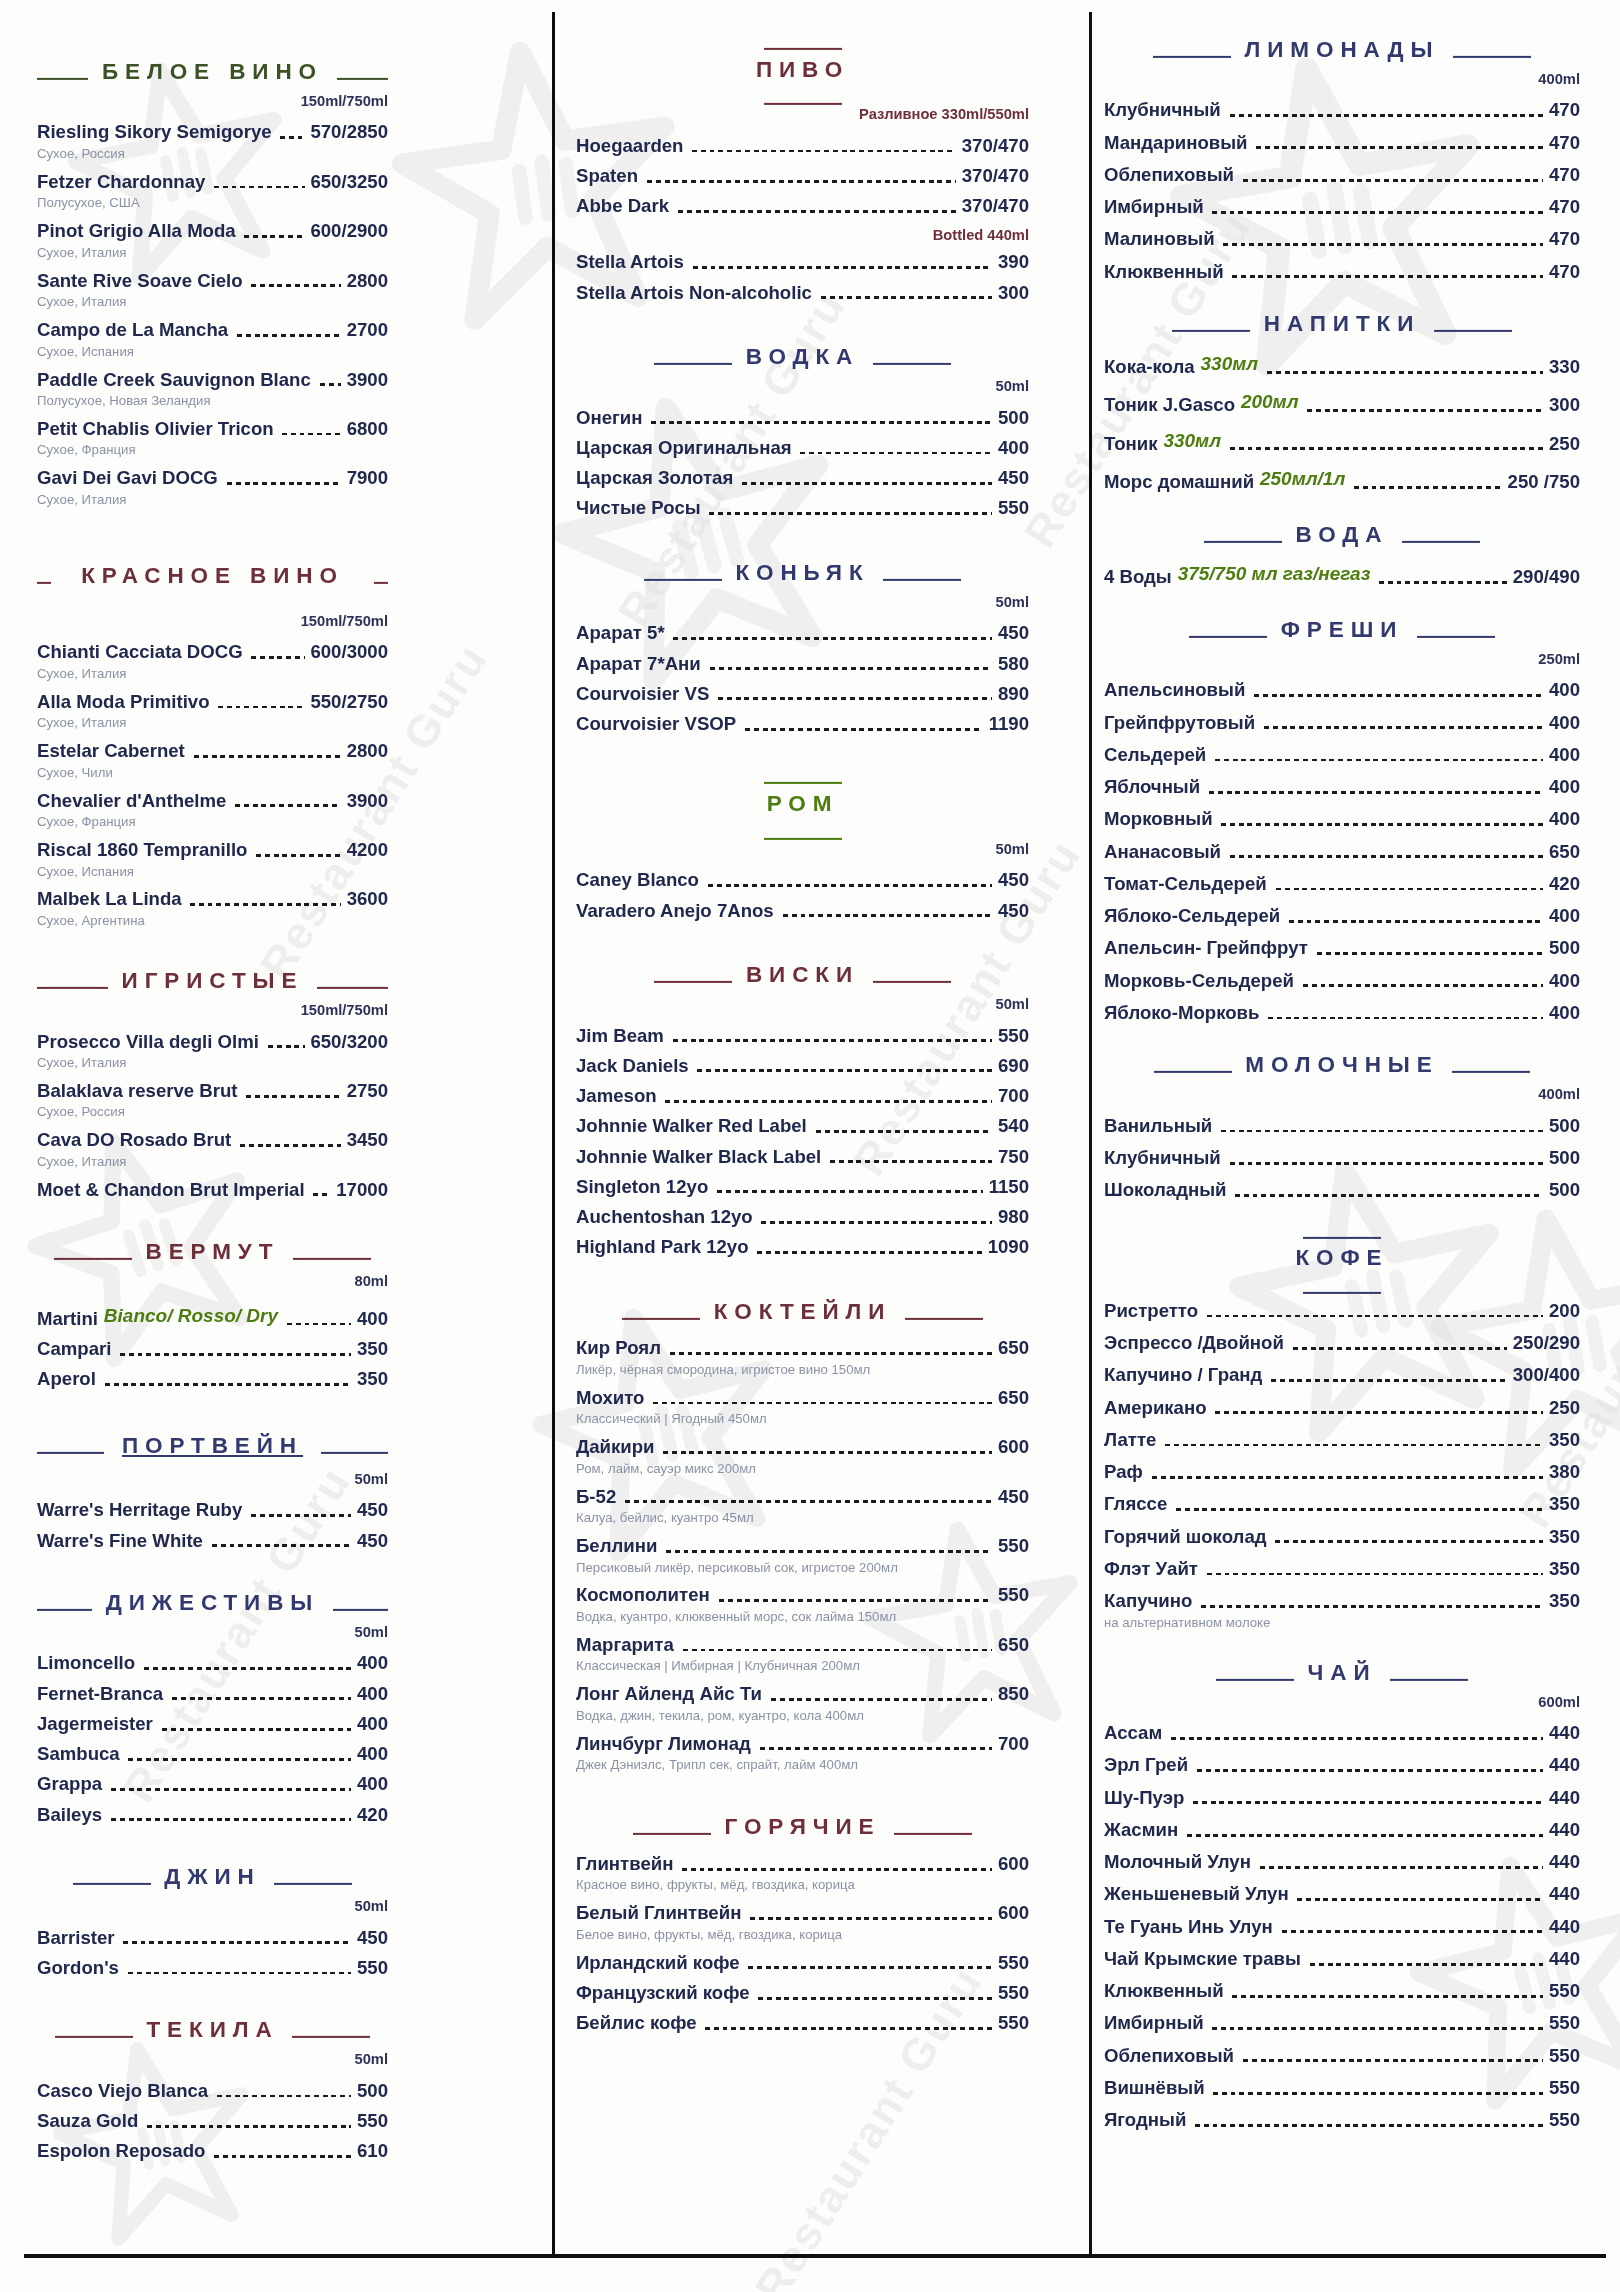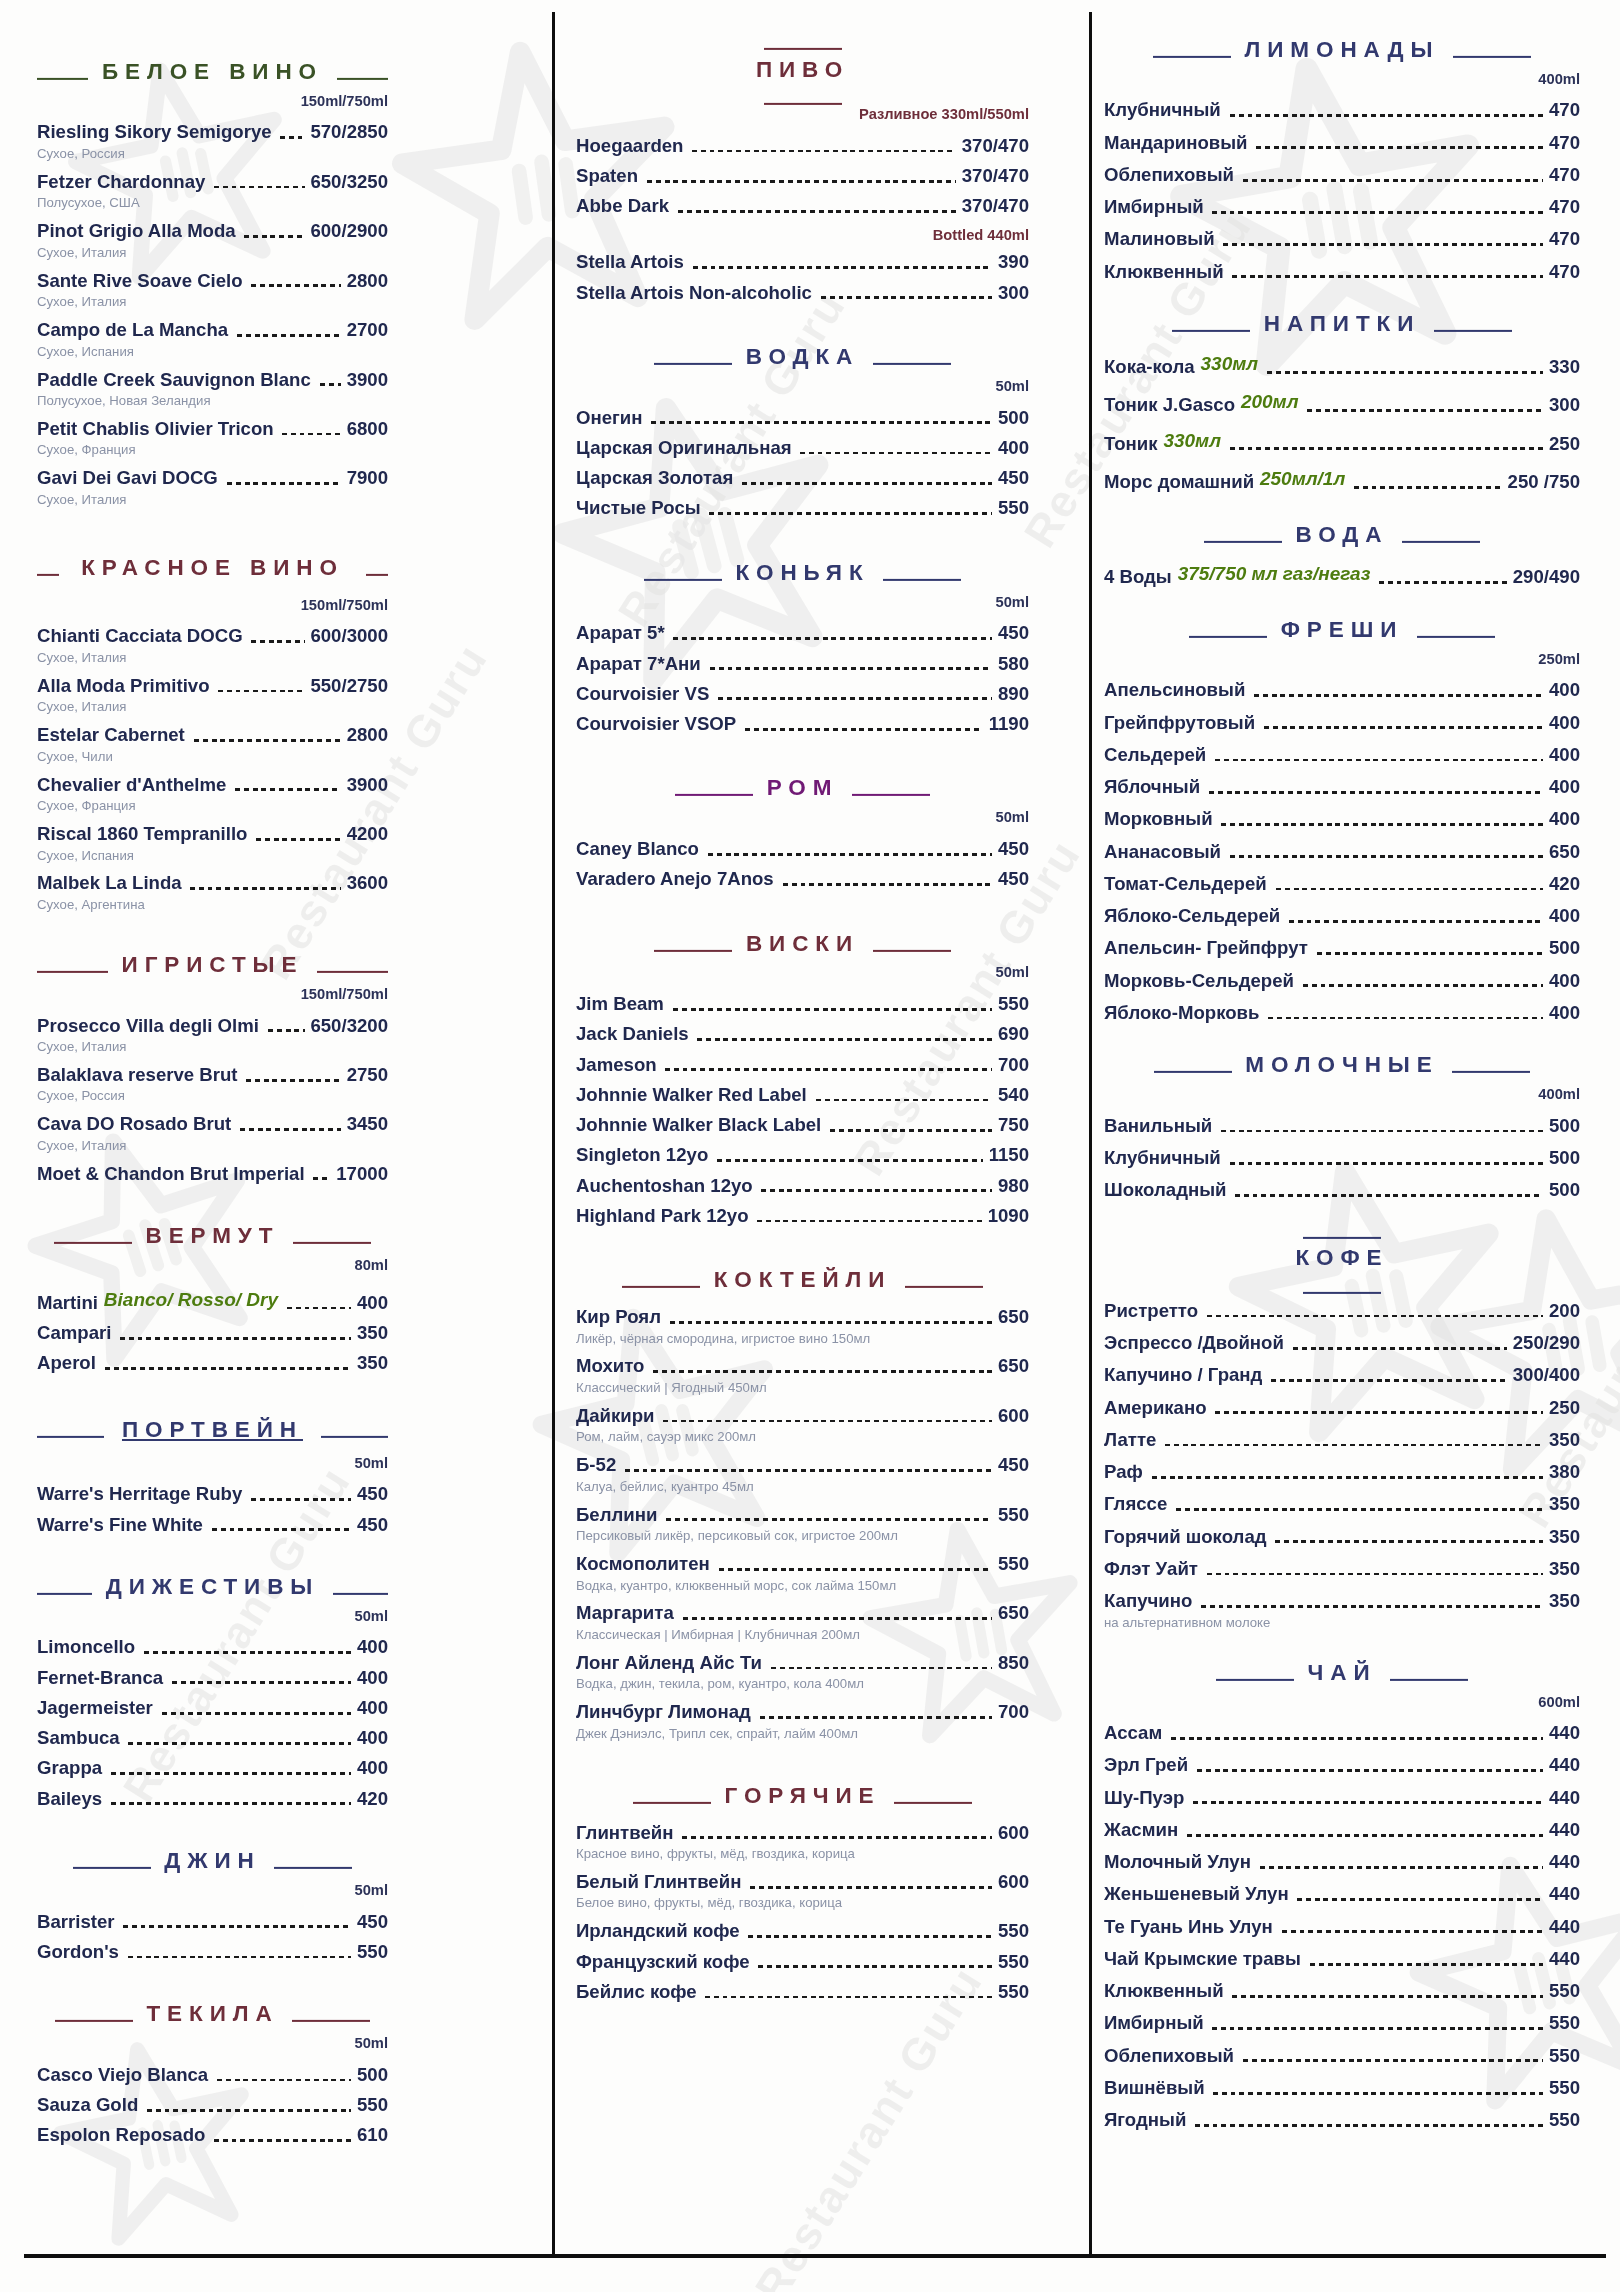--- a/index.html
+++ b/index.html
@@ -226,21 +226,21 @@
             <span class="dots"></span>
             <span class="price">7900</span>
           </div>
           <div class="desc">Сухое, Италия</div>
         </div>
       </div>
     </div>
     <div class="sec">
       <div class="sec-head" style="color: rgb(110, 46, 58);">
         <span class="rule"></span>
-        <h2 style="display: inline; font: inherit; letter-spacing: inherit; margin: 8px;">КРАСНОЕ ВИНО</h2>
+        <h2 style="display: inline; font: inherit; letter-spacing: inherit; margin: 16px;">КРАСНОЕ ВИНО</h2>
         <span class="rule"></span>
       </div>
       <div class="size-note">150ml/750ml</div>
       <div class="sec-body">
         <div class="item">
           <div class="row">
             <span class="name">Chianti Cacciata DOCG</span>
             <span class="dots"></span>
             <span class="price">600/3000</span>
           </div>
@@ -610,21 +610,21 @@
         <div class="item">
           <div class="row">
             <span class="name">Courvoisier VSOP</span>
             <span class="dots"></span>
             <span class="price">1190</span>
           </div>
         </div>
       </div>
     </div>
     <div class="sec">
-      <div class="sec-head" style="color: #701a75;">
+      <div class="sec-head" style="color: #4d7c0f; flex-direction: column;">
         <span class="rule"></span>
         <h2 style="display: inline; font: inherit; letter-spacing: inherit; margin: 0px;">РОМ</h2>
         <span class="rule"></span>
       </div>
       <div class="size-note">50ml</div>
       <div class="sec-body">
         <div class="item">
           <div class="row">
             <span class="name">Caney Blanco</span>
             <span class="dots"></span>

